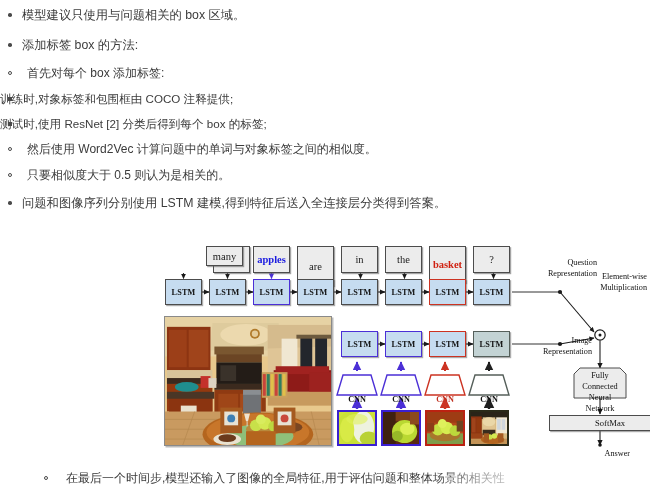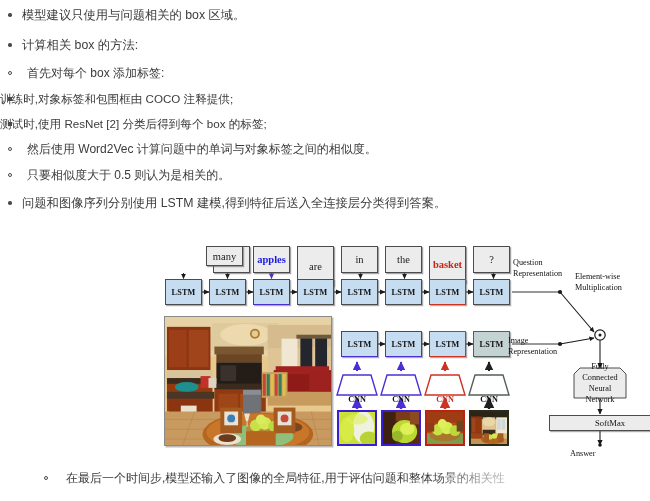--- a/index.html
+++ b/index.html
@@ -104,37 +104,37 @@
   .softmax{
     background:#ececec;border:1px solid #4c4c4c;
     box-shadow:1.2px 1.2px 0 rgba(90,90,90,.5);
     font-family:"Liberation Serif","DejaVu Serif",serif;
     font-size:8.6px;color:#111;
   }
 
   .flabel{
     position:absolute;
     font-family:"Liberation Serif","DejaVu Serif",serif;
-    font-size:8.2px;color:#111;line-height:10.5px;text-align:left;
+    font-size:8.2px;color:#111;line-height:10.5px;text-align:right;
   }
 
   .photo{position:absolute;box-sizing:border-box;overflow:hidden;}
   .photo.main{border:1px solid #8a8a8a;box-shadow:1.5px 1.5px 0 rgba(120,120,120,.5);}
   .photo.th-blue{border:2px solid #3a1fd0;}
   .photo.th-red{border:2px solid #bb2211;}
   .photo.th-dark{border:2px solid #2a2a18;}
   .photo svg{display:block;width:100%;height:100%;}
 </style>
 </head>
 <body>
 
 <div class="notes">
   <ul class="lvl1">
     <li class="b1">模型建议只使用与问题相关的 box 区域。</li>
-    <li class="b1">计算相关 box 的方法:</li>
+    <li class="b1">添加标签 box 的方法:</li>
   </ul>
   <ul class="lvl2 ind2">
     <li class="b2">首先对每个 box 添加标签:</li>
     <ul class="lvl3 ind3">
       <li class="b3">训练时,对象标签和包围框由 COCO 注释提供;</li>
       <li class="b3">测试时,使用 ResNet [2] 分类后得到每个 box 的标签;</li>
     </ul>
     <li class="b2">然后使用 Word2Vec 计算问题中的单词与对象标签之间的相似度。</li>
     <li class="b2">只要相似度大于 0.5 则认为是相关的。</li>
   </ul>
@@ -254,21 +254,21 @@
   <div class="cnnwrap" style="left:381px;top:147px;width:40px;height:20px;">
     <div class="cnnlabel">CNN</div>
   </div>
   <div class="cnnwrap" style="left:425px;top:147px;width:40px;height:20px;">
     <div class="cnnlabel c-red">CNN</div>
   </div>
   <div class="cnnwrap" style="left:469px;top:147px;width:40px;height:20px;">
     <div class="cnnlabel">CNN</div>
   </div>
 
-  <div class="cnnwrap" style="left:574px;top:140px;width:52px;height:30px;">
+  <div class="cnnwrap" style="left:574px;top:140px;width:52px;height:47px;">
     <div class="fclabel">
       <span>Fully Connected</span>
       <span>Neural Network</span>
     </div>
   </div>
 
   <div class="fnode softmax" style="left:549px;top:187px;width:102px;height:16px;padding-left:20px;">SoftMax</div>
 
   <div class="flabel" style="left:513px;top:30px;width:84px;">
     <span>Question</span><br>

